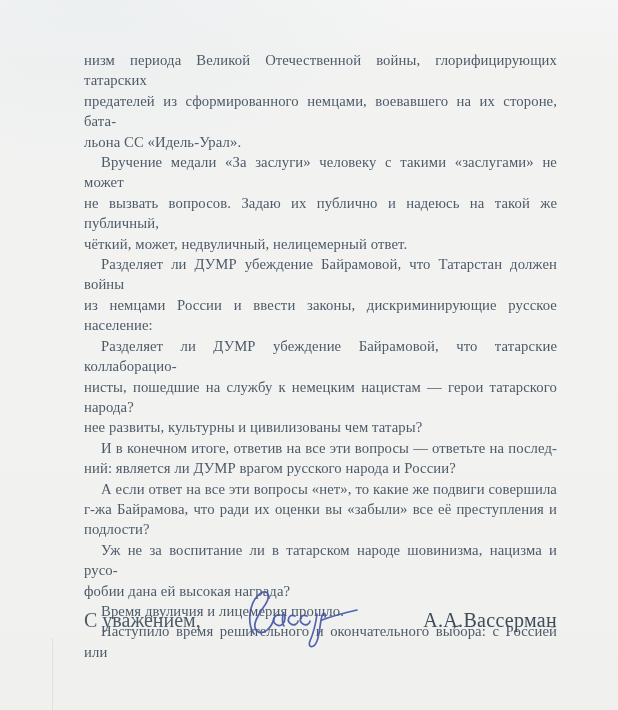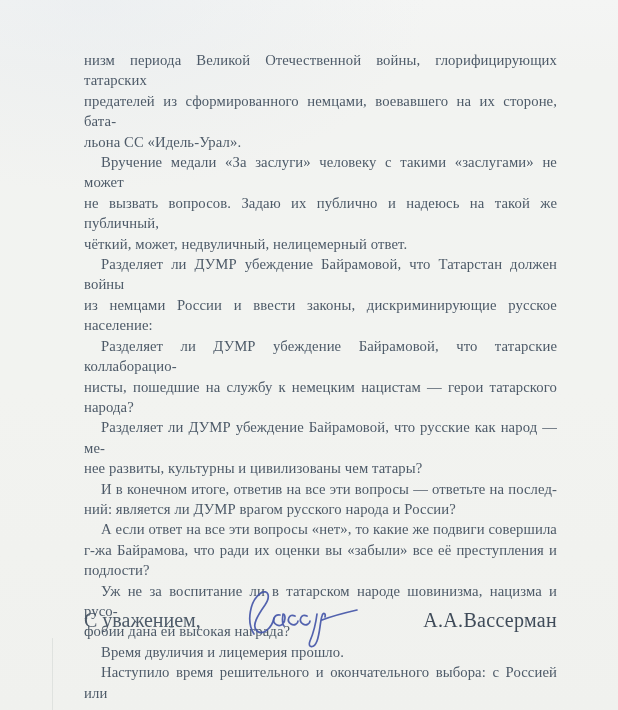--- a/index.html
+++ b/index.html
@@ -87,21 +87,20 @@
       <div class="para">
         <div class="line just ind">Разделяет ли ДУМР убеждение Байрамовой, что Татарстан должен войны</div>
         <div class="line just">из немцами России и ввести законы, дискриминирующие русское население:</div>
       </div>
       <div class="para">
         <div class="line just ind">Разделяет ли ДУМР убеждение Байрамовой, что татарские коллаборацио-</div>
         <div class="line just">нисты, пошедшие на службу к немецким нацистам — герои татарского</div>
         <div class="line">народа?</div>
       </div>
       <div class="para">
-        <div class="line just ind">Разделяет ли ДУМР убеждение Байрамовой, что русские как народ — ме-</div>
         <div class="line">нее развиты, культурны и цивилизованы чем татары?</div>
       </div>
       <div class="para">
         <div class="line just ind">И в конечном итоге, ответив на все эти вопросы — ответьте на послед-</div>
         <div class="line">ний: является ли ДУМР врагом русского народа и России?</div>
       </div>
       <div class="para">
         <div class="line just ind">А если ответ на все эти вопросы «нет», то какие же подвиги совершила</div>
         <div class="line just">г-жа Байрамова, что ради их оценки вы «забыли» все её преступления и</div>
         <div class="line">подлости?</div>

